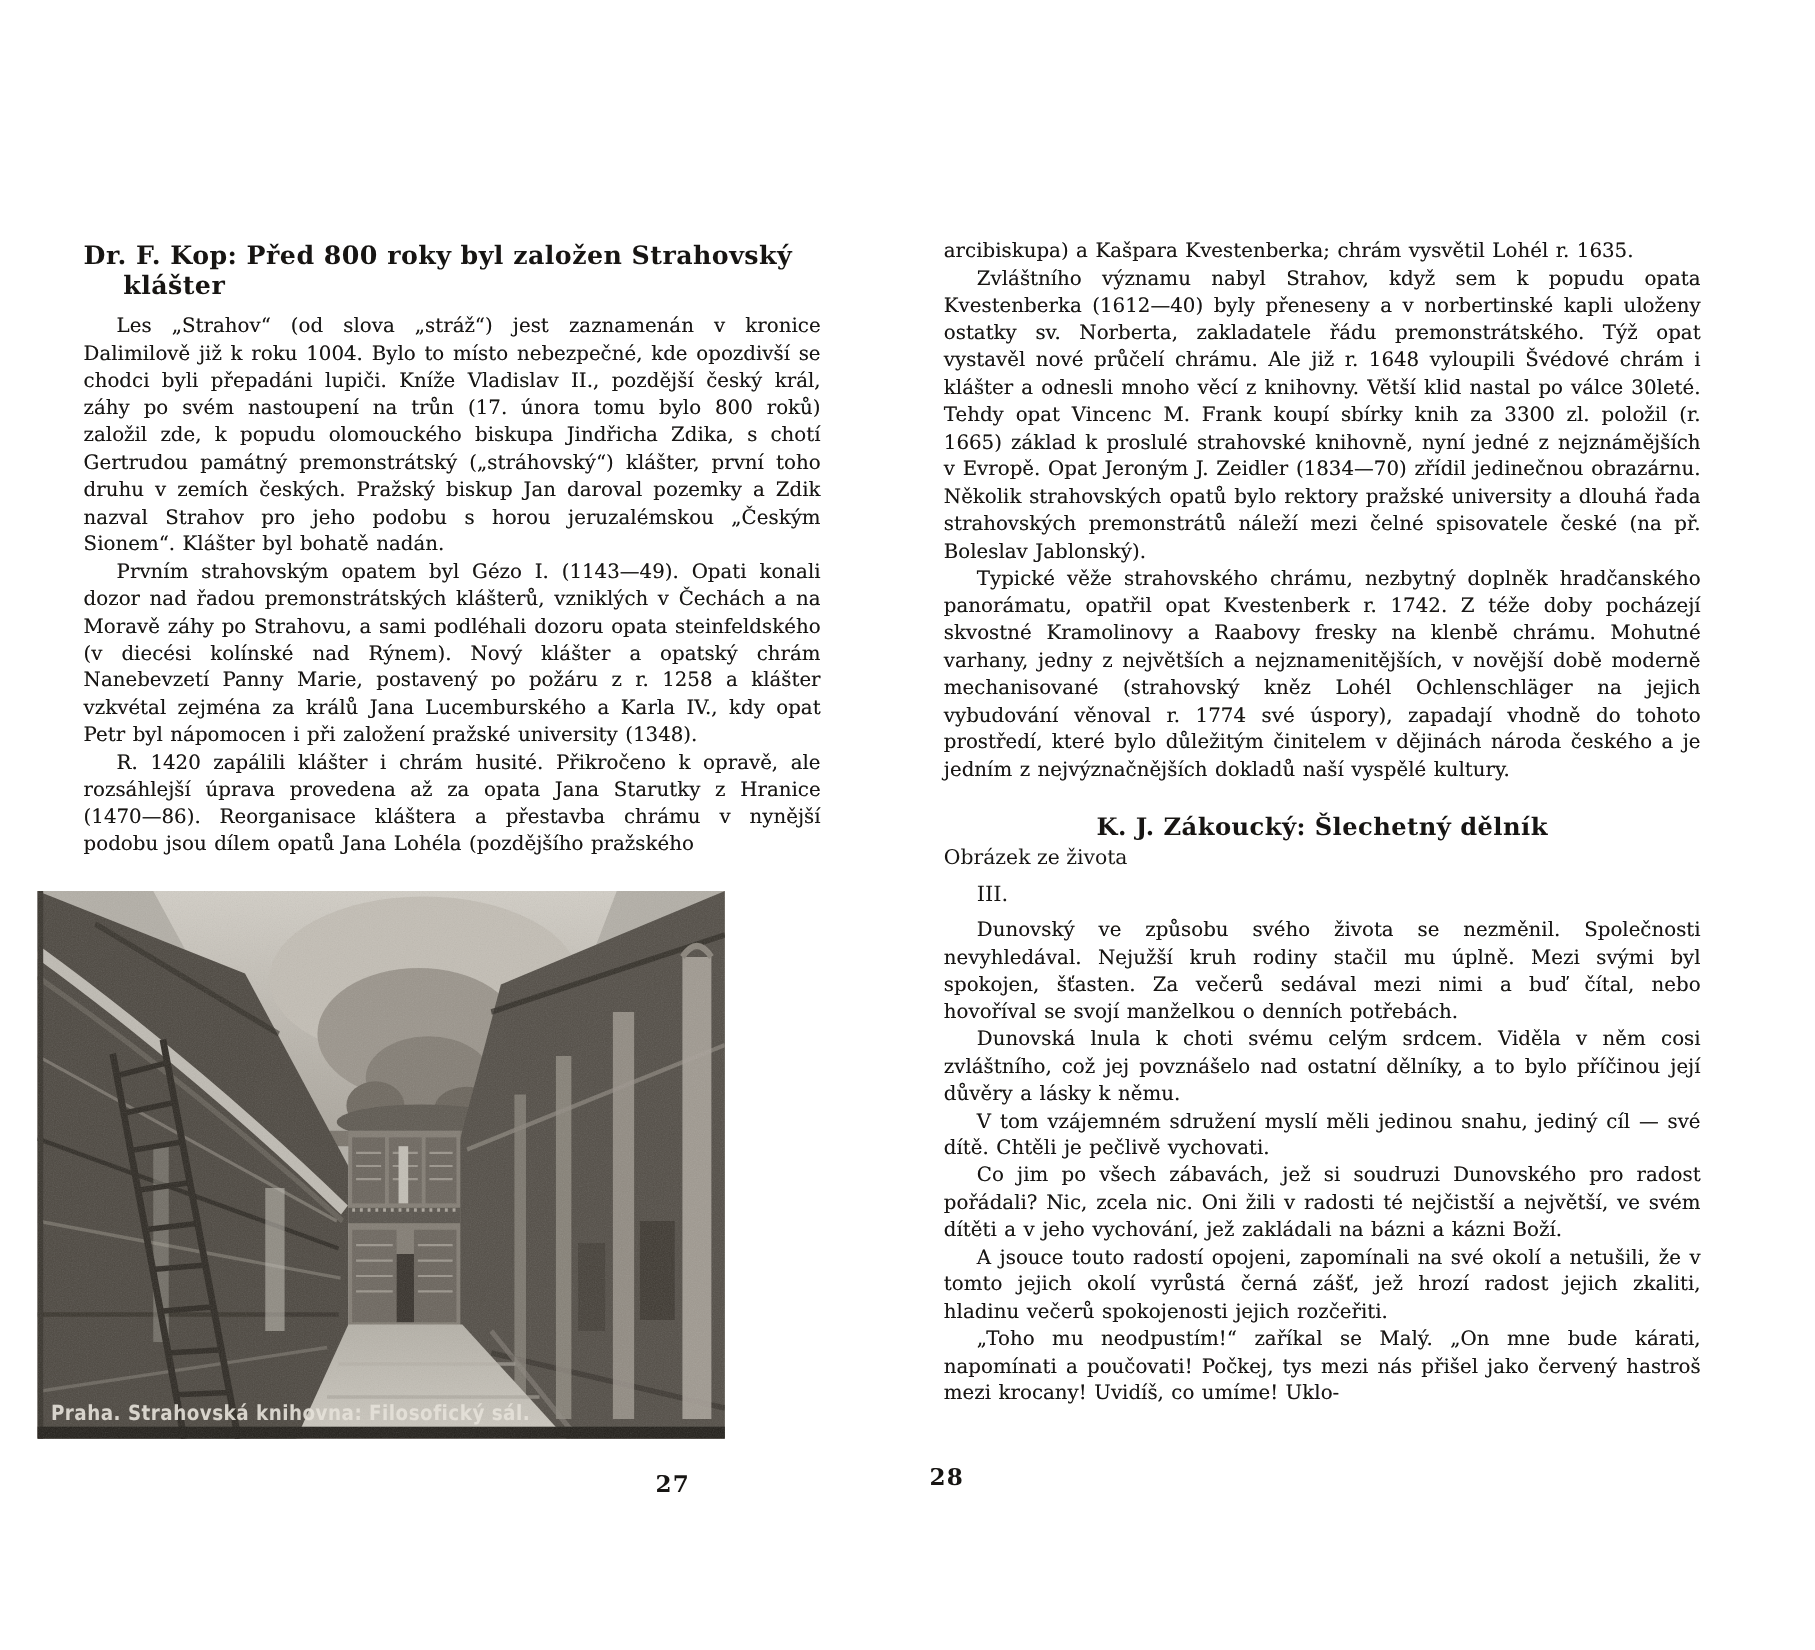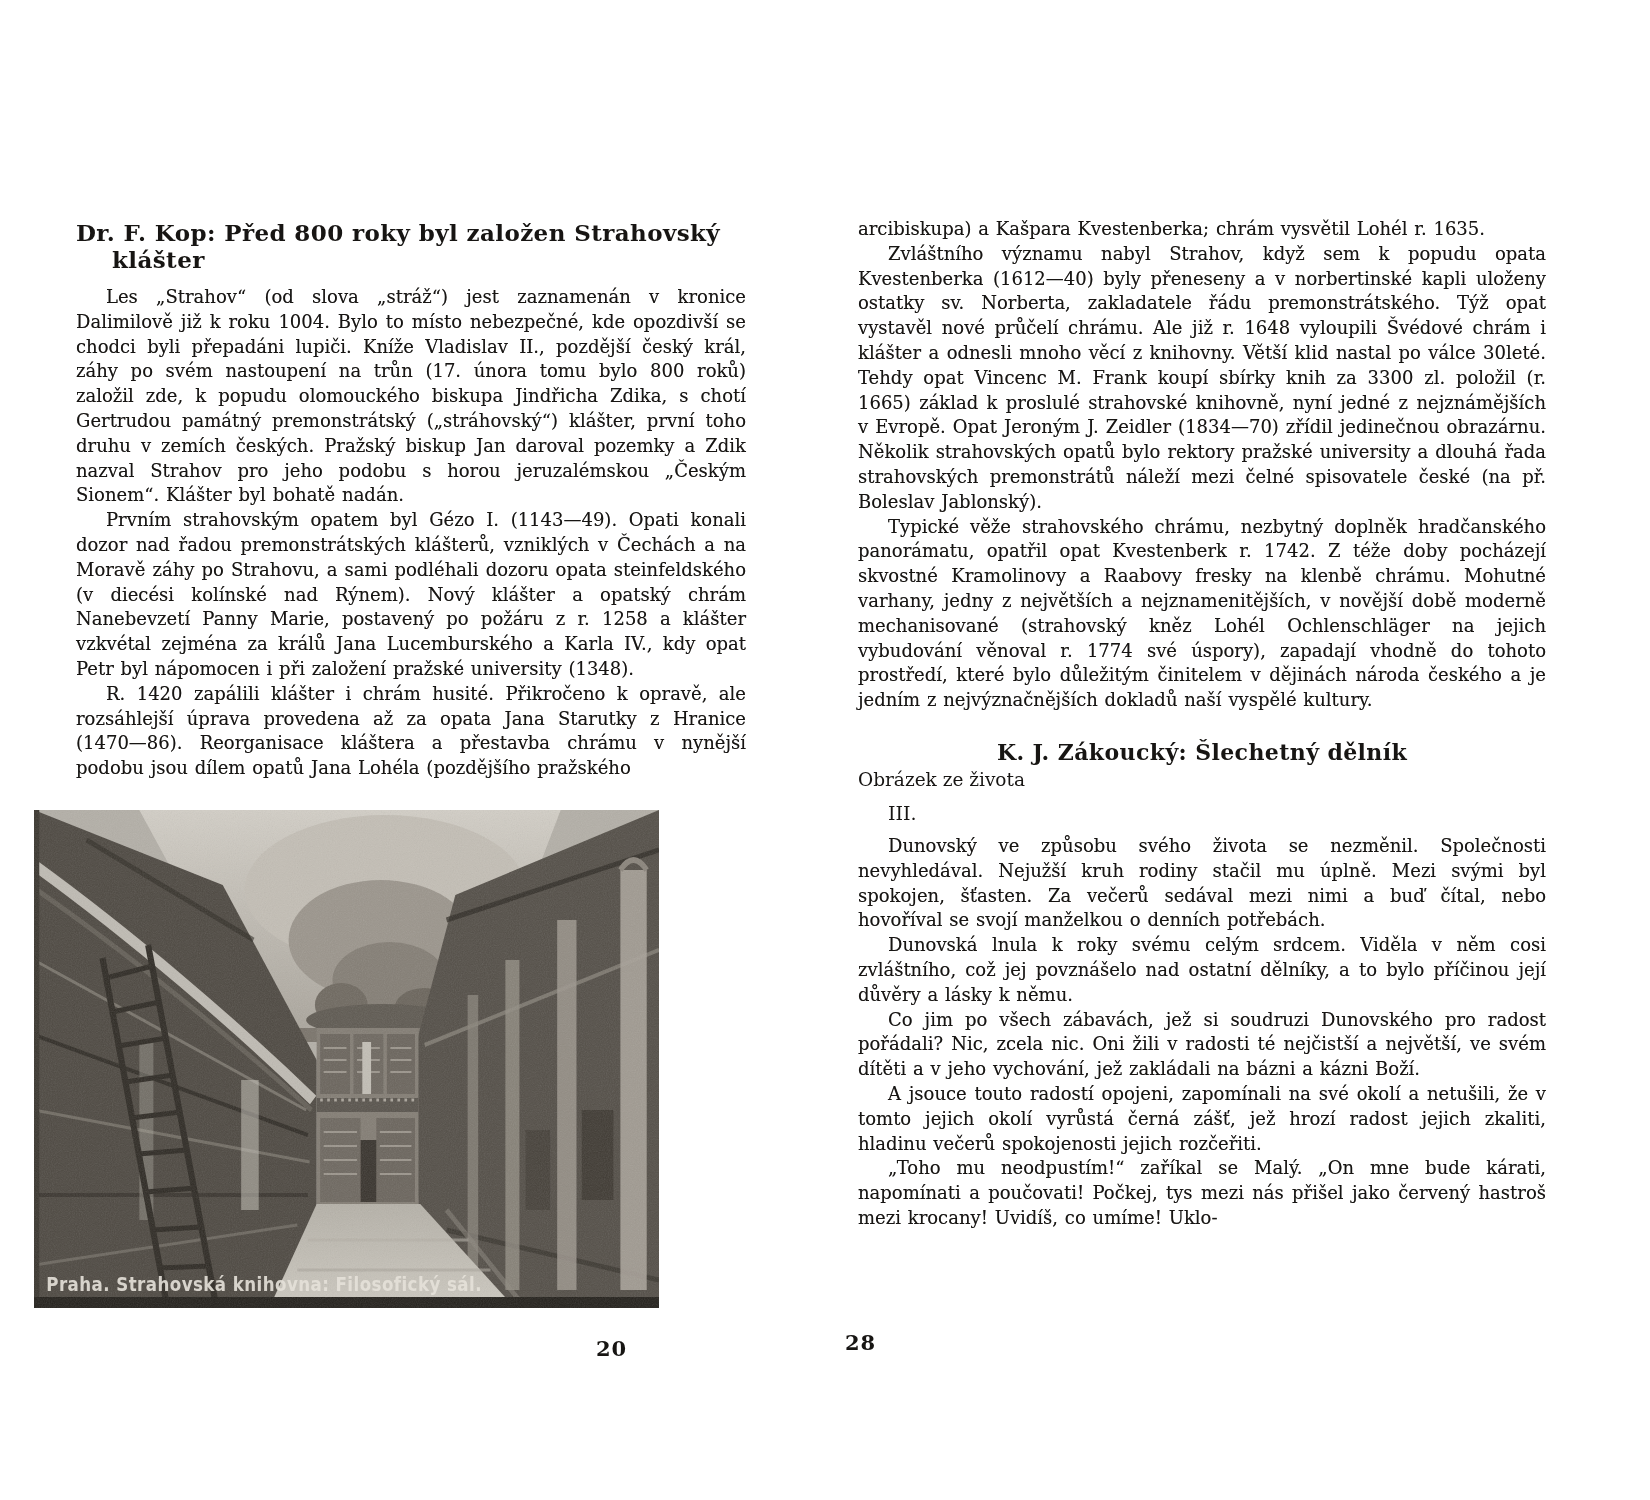--- a/index.html
+++ b/index.html
@@ -188,33 +188,34 @@
 
       <rect x="0" y="0" width="6" height="498" fill="#3a362f"></rect>
       <rect x="0" y="487" width="712" height="11" fill="#24211c"></rect>
 
       <rect x="0" y="0" width="712" height="498" filter="url(#grain)" opacity="0.16"></rect>
 
       <text x="14" y="481" font-size="19" font-weight="bold" font-family="DejaVu Sans, sans-serif" fill="#e6e2da" opacity="0.9" letter-spacing="0.5">Praha. Strahovská knihovna: Filosofický sál.</text>
     </svg>
   </figure>
 
-  <div class="page-num page-num-left">20</div>
+  <div class="page-num page-num-left">27</div>
 
   <div class="col col-right">
     <p class="body-par">arcibiskupa) a Kašpara Kvestenberka; chrám vysvětil Lohél r. 1635.</p>
     <p class="body-par ind">Zvláštního významu nabyl Strahov, když sem k popudu opata Kvestenberka (1612—40) byly přeneseny a v norbertinské kapli uloženy ostatky sv. Norberta, zakladatele řádu premonstrátského. Týž opat vystavěl nové průčelí chrámu. Ale již r. 1648 vyloupili Švédové chrám i klášter a odnesli mnoho věcí z knihovny. Větší klid nastal po válce 30leté. Tehdy opat Vincenc M. Frank koupí sbírky knih za 3300 zl. položil (r. 1665) základ k proslulé strahovské knihovně, nyní jedné z nejznámějších v Evropě. Opat Jeroným J. Zeidler (1834—70) zřídil jedinečnou obrazárnu. Několik strahovských opatů bylo rektory pražské university a dlouhá řada strahovských premonstrátů náleží mezi čelné spisovatele české (na př. Boleslav Jablonský).</p>
     <p class="body-par ind">Typické věže strahovského chrámu, nezbytný doplněk hradčanského panorámatu, opatřil opat Kvestenberk r. 1742. Z téže doby pocházejí skvostné Kramolinovy a Raabovy fresky na klenbě chrámu. Mohutné varhany, jedny z největších a nejznamenitějších, v novější době moderně mechanisované (strahovský kněz Lohél Ochlenschläger na jejich vybudování věnoval r. 1774 své úspory), zapadají vhodně do tohoto prostředí, které bylo důležitým činitelem v dějinách národa českého a je jedním z nejvýznačnějších dokladů naší vyspělé kultury.</p>
 
     <h2 class="article-title-2">K. J. Zákoucký: Šlechetný dělník</h2>
     <h3 class="article-subtitle">Obrázek ze života</h3>
     <p class="chapter-num">III.</p>
 
     <p class="body-par ind">Dunovský ve způsobu svého života se nezměnil. Společnosti nevyhledával. Nejužší kruh rodiny stačil mu úplně. Mezi svými byl spokojen, šťasten. Za večerů sedával mezi nimi a buď čítal, nebo hovoříval se svojí manželkou o denních potřebách.</p>
-    <p class="body-par ind">Dunovská lnula k roky svému celým srdcem. Viděla v něm cosi zvláštního, což jej povznášelo nad ostatní dělníky, a to bylo příčinou její důvěry a lásky k němu.</p>
+    <p class="body-par ind">Dunovská lnula k choti svému celým srdcem. Viděla v něm cosi zvláštního, což jej povznášelo nad ostatní dělníky, a to bylo příčinou její důvěry a lásky k němu.</p>
+    <p class="body-par ind">V tom vzájemném sdružení myslí měli jedinou snahu, jediný cíl — své dítě. Chtěli je pečlivě vychovati.</p>
     <p class="body-par ind">Co jim po všech zábavách, jež si soudruzi Dunovského pro radost pořádali? Nic, zcela nic. Oni žili v radosti té nejčistší a největší, ve svém dítěti a v jeho vychování, jež zakládali na bázni a kázni Boží.</p>
     <p class="body-par ind">A jsouce touto radostí opojeni, zapomínali na své okolí a netušili, že v tomto jejich okolí vyrůstá černá zášť, jež hrozí radost jejich zkaliti, hladinu večerů spokojenosti jejich rozčeřiti.</p>
     <p class="body-par ind">„Toho mu neodpustím!“ zaříkal se Malý. „On mne bude kárati, napomínati a poučovati! Počkej, tys mezi nás přišel jako červený hastroš mezi krocany! Uvidíš, co umíme! Uklo-</p>
   </div>
 
   <div class="page-num page-num-right">28</div>
 
 </div>
 
 </body></html>

